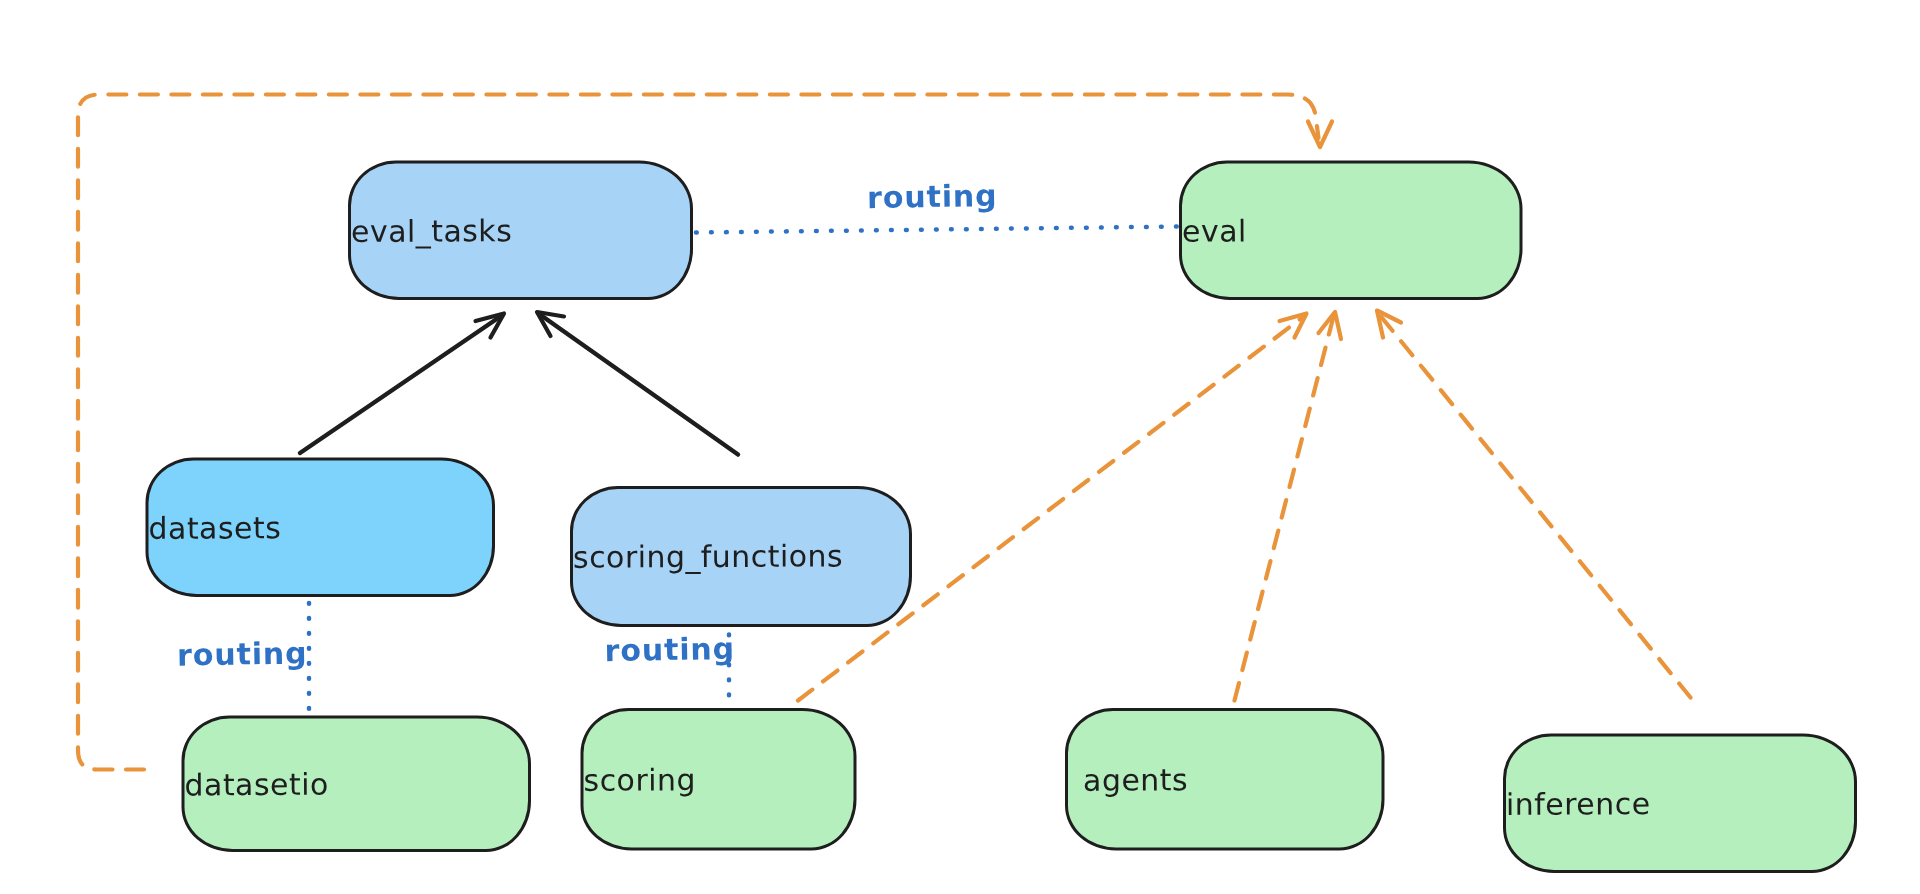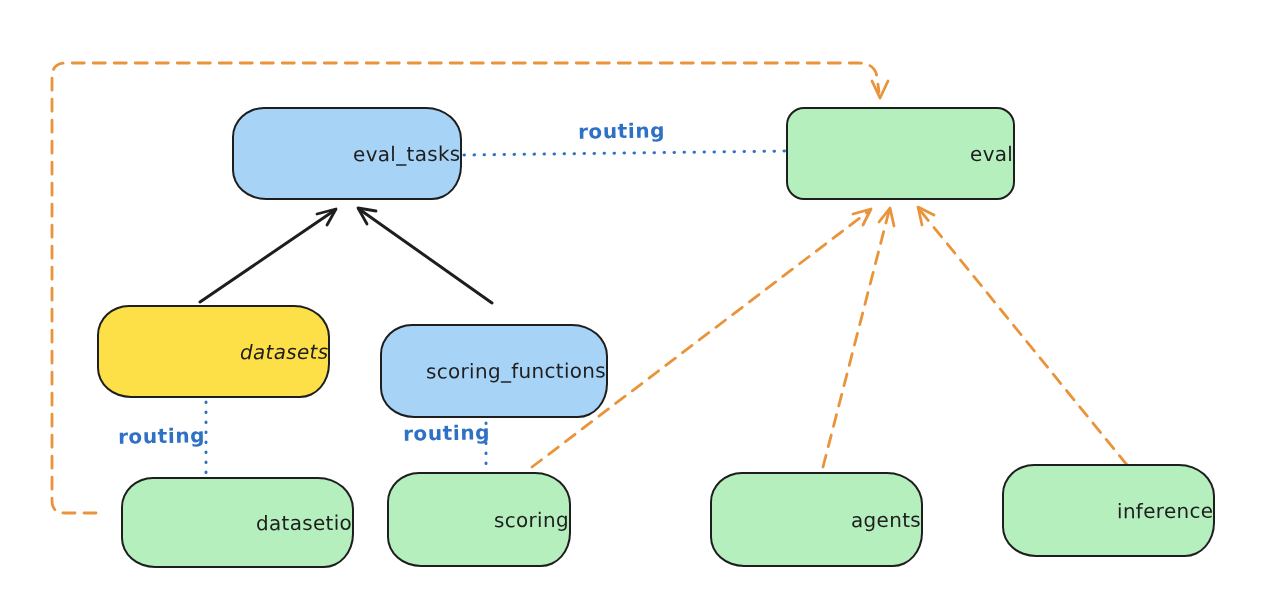--- a/index.html
+++ b/index.html
@@ -30,36 +30,36 @@
   .line-dotted  { stroke-width: 3; stroke-dasharray: 0.5 9.5; }
   .line-dashed  { stroke-width: 2.8; stroke-dasharray: 12 9; }
   .head         { stroke-width: 2.8; }
 
   .node {
     position: absolute;
     box-sizing: border-box;
     border: 2.6px solid #1e1e1e;
     display: flex;
     align-items: center;
-    justify-content: flex-end;
+    justify-content: flex-start;
     color: #1e1e1e;
     font-size: 20px;
     letter-spacing: 0.3px;
     border-radius: 32px 36px 30px 34px / 30px 32px 34px 30px;
   }
   .node span { transform: rotate(-0.3deg); }
 
   .n-eval_tasks        { left: 232px; top: 107px; width: 230px; height: 93px; }
-  .n-eval              { left: 786px; top: 107px; width: 229px; height: 93px; border-radius: 18px; }
+  .n-eval              { left: 786px; top: 107px; width: 229px; height: 93px; }
   .n-datasets          { left:  97px; top: 305px; width: 233px; height: 93px; }
   .n-scoring_functions { left: 380px; top: 324px; width: 228px; height: 94px; }
   .n-datasetio         { left:  97px; top: 477px; width: 233px; height: 91px; }
   .n-scoring           { left: 387px; top: 472px; width: 184px; height: 95px; }
   .n-agents            { left: 710px; top: 472px; width: 213px; height: 95px; }
-  .n-inference         { left:1002px; top: 464px; width: 213px; height: 93px; padding-left: 32px; }
+  .n-inference         { left:1002px; top: 489px; width: 236px; height: 93px; }
 
   .edge-label {
     position: absolute;
     color: #2f71c5;
     font-size: 20px;
     font-weight: 600;
     letter-spacing: 0.6px;
     white-space: nowrap;
     transform: rotate(-1deg);
   }
@@ -110,21 +110,21 @@
       <polyline class="head" points="922,225 918,207 934,215"></polyline>
     </g>
   </svg>
 
   <div class="node n-eval_tasks" style="background: rgb(167, 211, 247); border-color: rgb(30, 30, 30);">
     <span>eval_tasks</span>
   </div>
   <div class="node n-eval" style="background: rgb(181, 239, 190); border-color: rgb(30, 30, 30);">
     <span>eval</span>
   </div>
-  <div class="node n-datasets" style="background: #fde047; border-color: rgb(30, 30, 30); font-style: italic;">
+  <div class="node n-datasets" style="background: #7dd3fc; border-color: rgb(30, 30, 30);">
     <span>datasets</span>
   </div>
   <div class="node n-scoring_functions" style="background: rgb(167, 211, 247); border-color: rgb(30, 30, 30);">
     <span>scoring_functions</span>
   </div>
   <div class="node n-datasetio" style="background: rgb(181, 239, 190); border-color: rgb(30, 30, 30); margin-left: 24px;">
     <span>datasetio</span>
   </div>
   <div class="node n-scoring" style="background: rgb(181, 239, 190); border-color: rgb(30, 30, 30);">
     <span>scoring</span>

